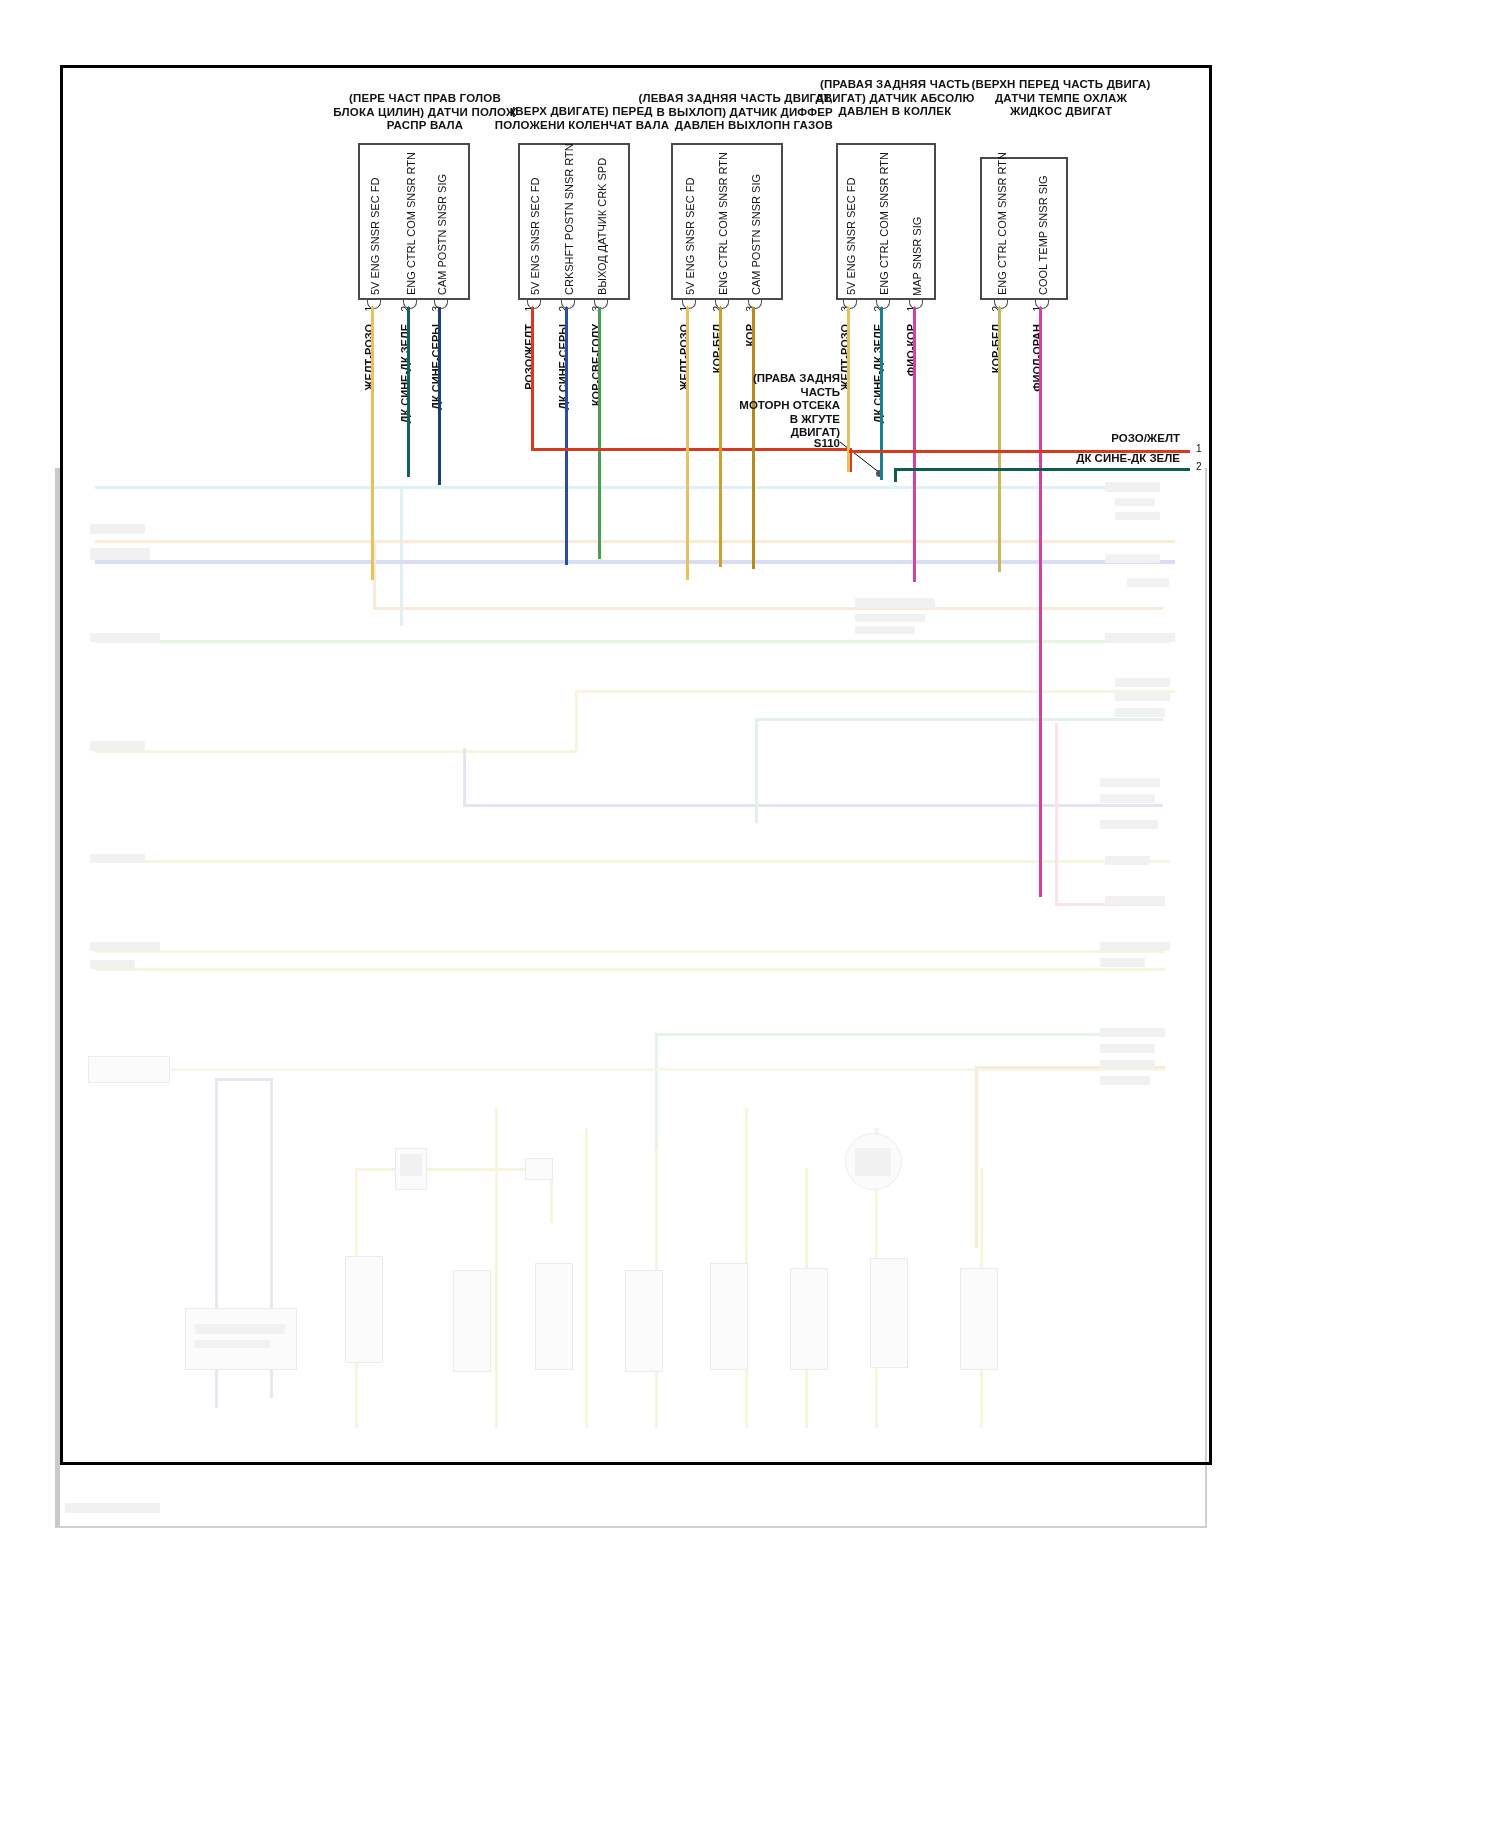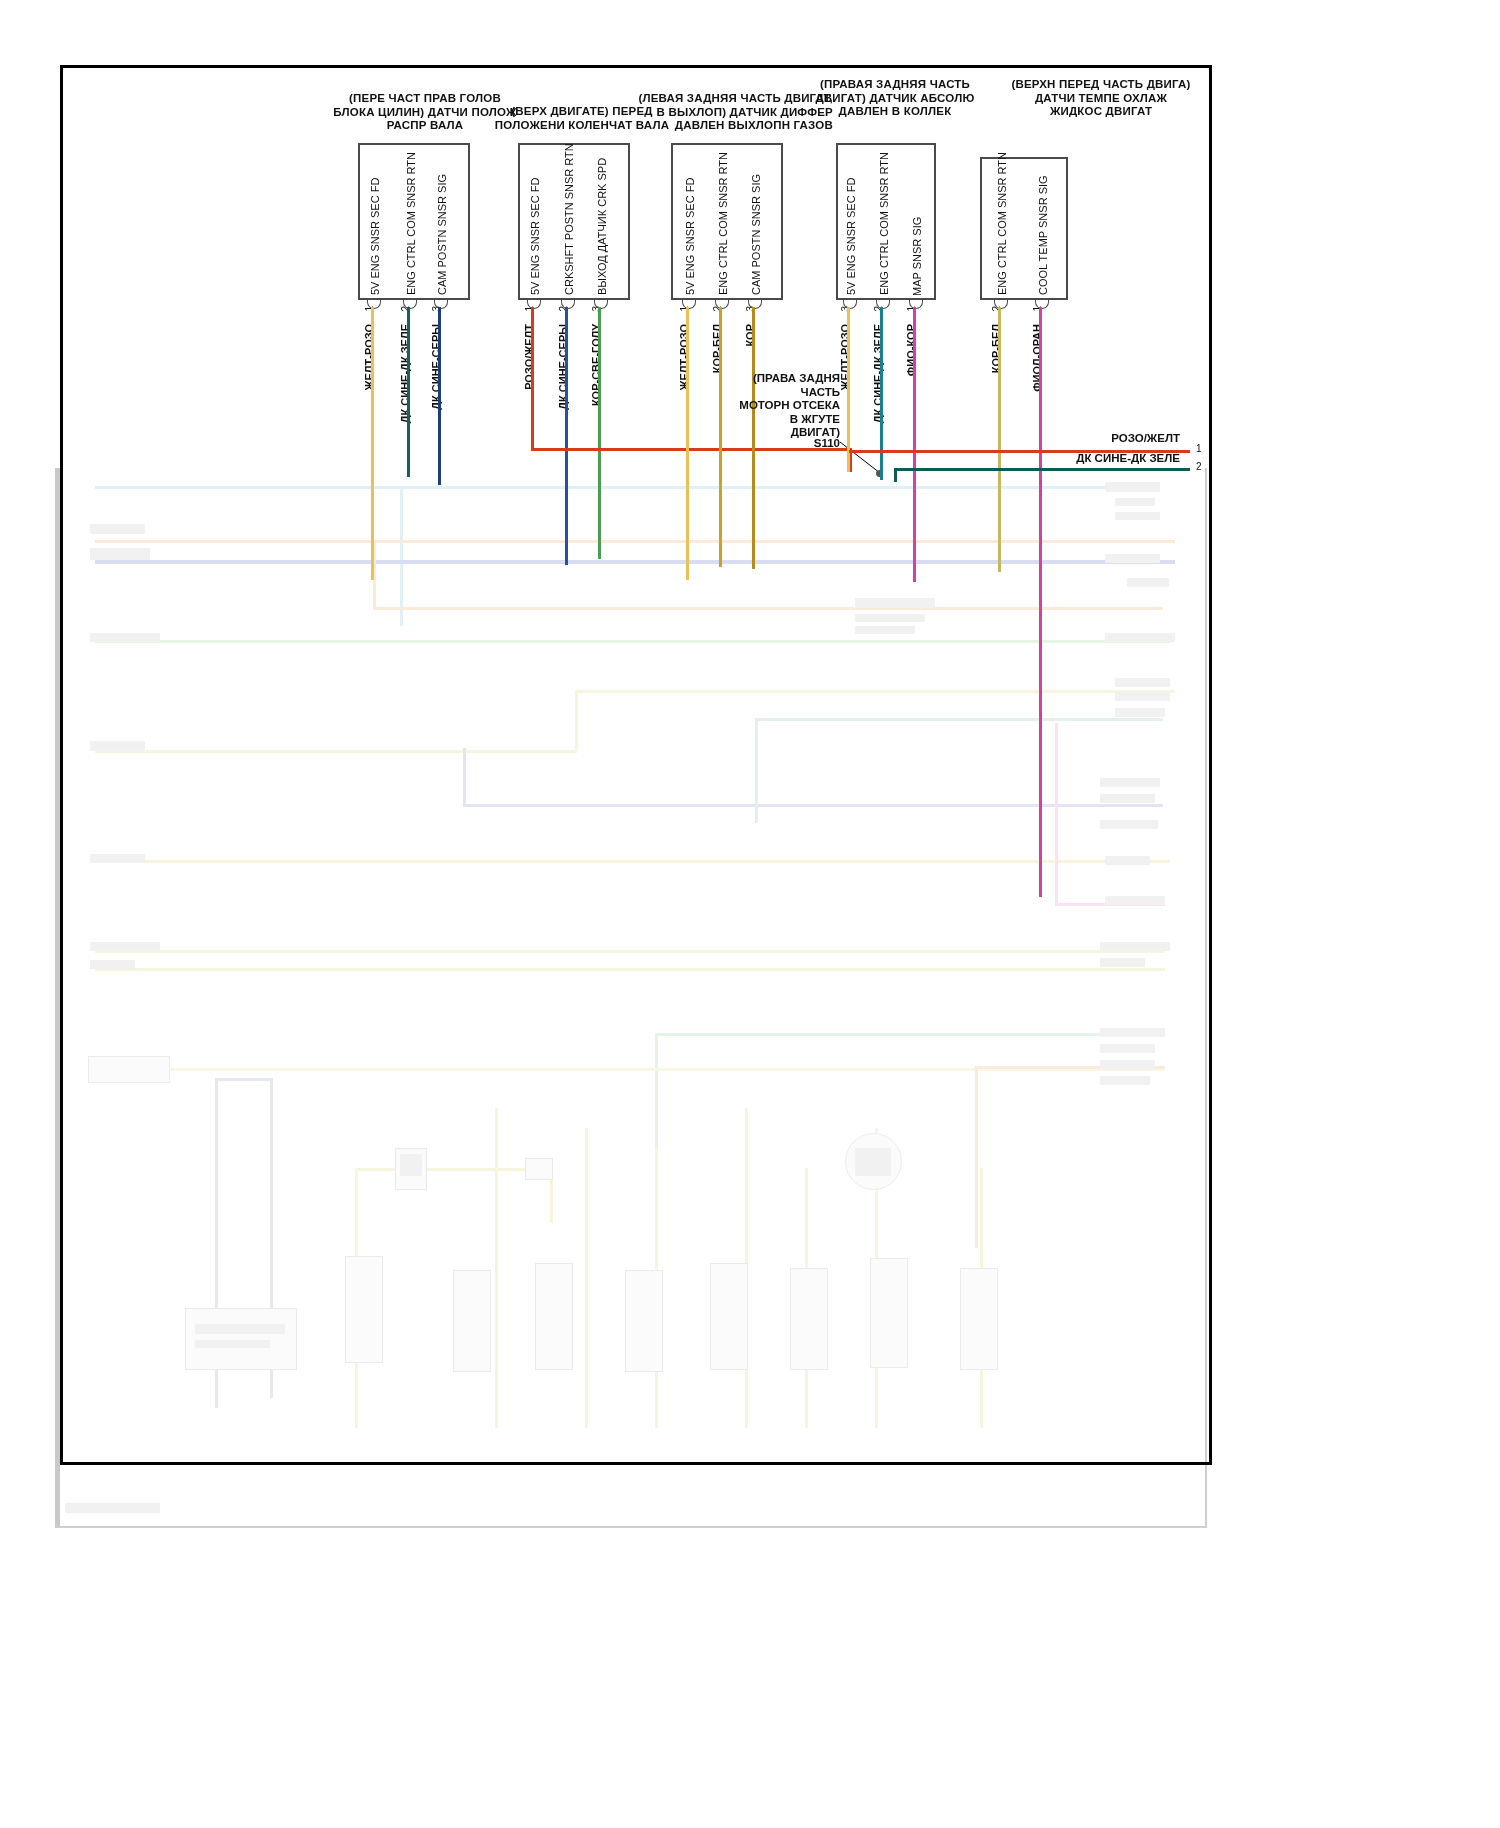--- a/index.html
+++ b/index.html
@@ -254,21 +254,21 @@
   <div class="pinnum" style="left:906px;top:306px;">1</div>
 
   <div class="wirelabel" style="left:839px;top:324px;">ЖЕЛТ-РОЗО</div>
   <div class="wirelabel" style="left:872px;top:324px;">ДК СИНЕ-ДК ЗЕЛЕ</div>
   <div class="wirelabel" style="left:905px;top:324px;">ФИО-КОР</div>
 
   <div class="wire" style="left:847px;top:307px;height:165px;background:#e8c15a;"></div>
   <div class="wire" style="left:880px;top:307px;height:173px;background:#1a7f8e;"></div>
   <div class="wire" style="left:913px;top:307px;height:275px;background:#cf43a8;"></div>
 
-  <div class="conn-title" style="left:1011px;top:78px;width:180px;">(ВЕРХН ПЕРЕД
+  <div class="conn-title" style="left:971px;top:78px;width:180px;">(ВЕРХН ПЕРЕД
 ЧАСТЬ ДВИГА)
 ДАТЧИ ТЕМПЕ
 ОХЛАЖ ЖИДКОС
 ДВИГАТ</div>
   <div class="conn" style="left:980px;top:157px;width:88px;height:143px;"></div>
 
   <div class="pinlabel" style="left:996px;top:182px;height:113px;">ENG CTRL COM SNSR RTN</div>
   <div class="pinlabel" style="left:1037px;top:196px;height:99px;">COOL TEMP SNSR SIG</div>
 
   <div class="hook" style="left:994px;top:299px;"></div>

